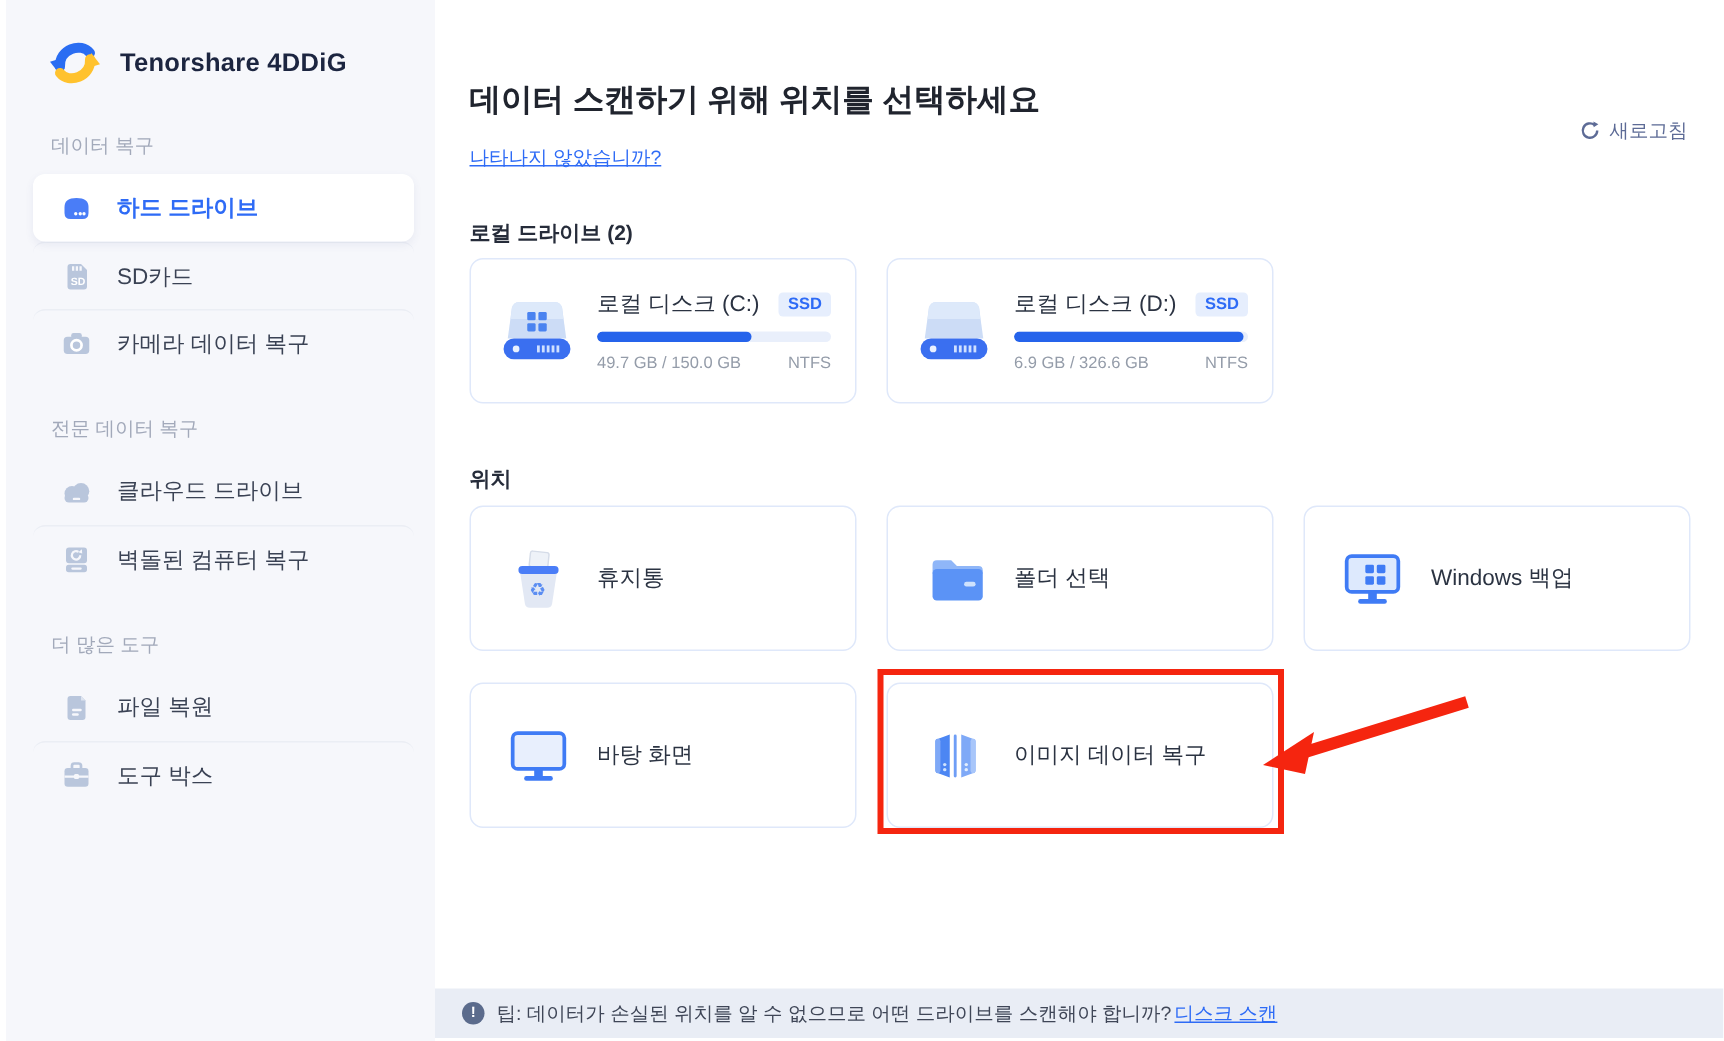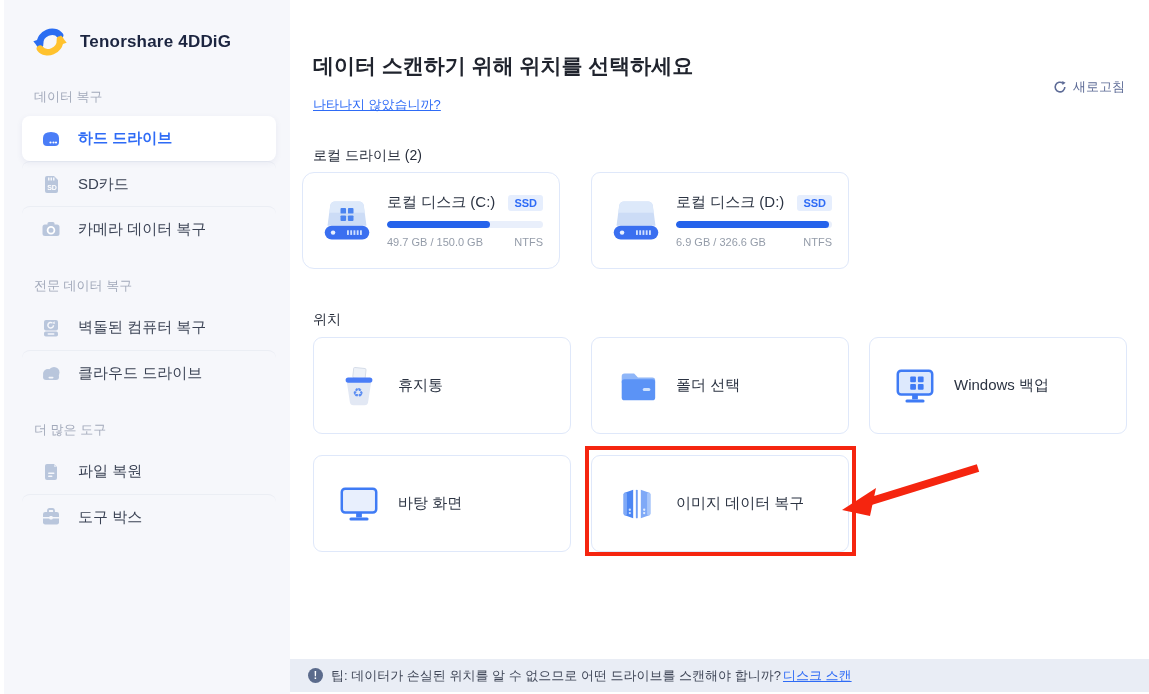--- a/index.html
+++ b/index.html
@@ -43,21 +43,21 @@
   }
   .win-min { width:13px; height:2px; background:#5d6c8a; border-radius:1px; }
   .win-max { width:12px; height:12px; border:2px solid #5d6c8a; border-radius:2px; }
 
   
   .main { position:absolute; left:290px; top:0; right:0; bottom:0; background:#fff; }
   .page-title { position:absolute; left:23px; top:52px; font-size:21px; font-weight:700; color:#20242e; }
   .not-found-link { position:absolute; left:23px; top:96px; font-size:13px; color:#2e6bf6; text-decoration:underline; cursor:pointer; }
   .refresh { position:absolute; right:24px; top:78px; font-size:13px; color:#5d6b96; display:flex; align-items:center; gap:6px; cursor:pointer;text-align:right; }
 
-  .group-header { position:absolute; font-size:14px; font-weight:400; color:#262c3a; }
+  .group-header { position:absolute; font-size:14px; font-weight:700; color:#262c3a; }
   .gh-drives { left:23px; top:147px; }
   .gh-locations { left:23px; top:311px; }
 
   .card {
     position:absolute; width:258px; height:97px; background:#fff;
     border:1px solid #dfe8fa; border-radius:9px; cursor:pointer;
   }
   .drive-card { display:flex; align-items:center; padding:0 16px 0 18px; }
   .drive-card .dicon { width:52px; height:50px; flex:0 0 auto; margin-right:14px; }
   .drive-info { flex:1; }
@@ -65,21 +65,21 @@
   .drive-name { font-size:15px; color:#2b3342; }
   .ssd-badge { font-size:11px; font-weight:700; color:#2e6bf6; background:#e6eefd; border-radius:3px; padding:2px 6px; }
   .bar-track { width:100%; height:7px; background:#e9effb; border-radius:4px; overflow:hidden; margin-bottom:8px; }
   .bar-fill { height:100%; background:#2563eb; border-radius:4px; }
   .drive-bottom { display:flex; justify-content:space-between; font-size:11px; color:#949ca9; }
 
   .loc-card { display:flex; align-items:center; padding-left:22px; }
   .loc-card .licon { width:46px; height:46px; margin-right:16px; display:flex; align-items:center; justify-content:center; }
   .loc-label { font-size:15px; color:#2b3342; }
 
-  .pos-c { left:12px;  top:172px;border-radius:12px; }
+  .pos-c { left:23px;  top:172px; }
   .pos-d { left:301px; top:172px; }
   .pos-l1 { left:23px;  top:337px; }
   .pos-l2 { left:301px; top:337px; }
   .pos-l3 { left:579px; top:337px; }
   .pos-l4 { left:23px;  top:455px; }
   .pos-l5 { left:301px; top:455px; }
 
   .highlight-box {
     position:absolute; left:295px; top:446px; width:271px; height:110px;
     border:4px solid #f5250f; pointer-events:none;
@@ -148,40 +148,40 @@
           </svg>
         </span>
         <span>카메라 데이터 복구</span>
       </div>
 
       <div class="section-label">전문 데이터 복구</div>
 
       <div class="nav-item">
         <span class="nicon">
           <svg viewBox="0 0 22 22" width="22" height="22">
+            <circle cx="8" cy="12" r="5" fill="#b9c6dc"></circle>
+              <circle cx="14" cy="10.5" r="5.5" fill="#b9c6dc"></circle>
+            <rect x="3" y="12" width="16" height="6" rx="3" fill="#b9c6dc"></rect>
+            <rect x="8.5" y="14.8" width="5" height="1.6" rx="0.8" fill="#f6f7fb"></rect>
+          </svg>
+        </span>
+        <span>클라우드 드라이브</span>
+      </div>
+
+      <div class="nav-item">
+        <span class="nicon">
+          <svg viewBox="0 0 22 22" width="22" height="22">
             <rect x="4" y="3" width="14" height="10.5" rx="2" fill="#b9c6dc"></rect>
             <path d="M13.5 8.2 a2.8 2.8 0 1 1 -1.2 -2.3" fill="none" stroke="#f6f7fb" stroke-width="1.5"></path>
             <polygon points="14.6,4.2 14.8,7 12.2,6.2" fill="#f6f7fb"></polygon>
             <rect x="4" y="14.5" width="14" height="5" rx="1.8" fill="#b9c6dc"></rect>
             <rect x="7.5" y="16.3" width="7" height="1.5" rx="0.75" fill="#f6f7fb"></rect>
           </svg>
         </span>
         <span>벽돌된 컴퓨터 복구</span>
-      </div>
-
-      <div class="nav-item">
-        <span class="nicon">
-          <svg viewBox="0 0 22 22" width="22" height="22">
-            <circle cx="8" cy="12" r="5" fill="#b9c6dc"></circle>
-              <circle cx="14" cy="10.5" r="5.5" fill="#b9c6dc"></circle>
-            <rect x="3" y="12" width="16" height="6" rx="3" fill="#b9c6dc"></rect>
-            <rect x="8.5" y="14.8" width="5" height="1.6" rx="0.8" fill="#f6f7fb"></rect>
-          </svg>
-        </span>
-        <span>클라우드 드라이브</span>
       </div>
 
       <div class="section-label">더 많은 도구</div>
 
       <div class="nav-item">
         <span class="nicon">
           <svg viewBox="0 0 22 22" width="22" height="22">
             <path d="M5 5 q0 -2 2 -2 h7 l3 3 v11 q0 2 -2 2 h-8 q-2 0 -2 -2 z" fill="#b9c6dc"></path>
             <path d="M14 3 l3 3 h-3 z" fill="#dde4f0"></path>
             <rect x="8" y="11.5" width="6.5" height="1.6" rx="0.8" fill="#f6f7fb"></rect>

